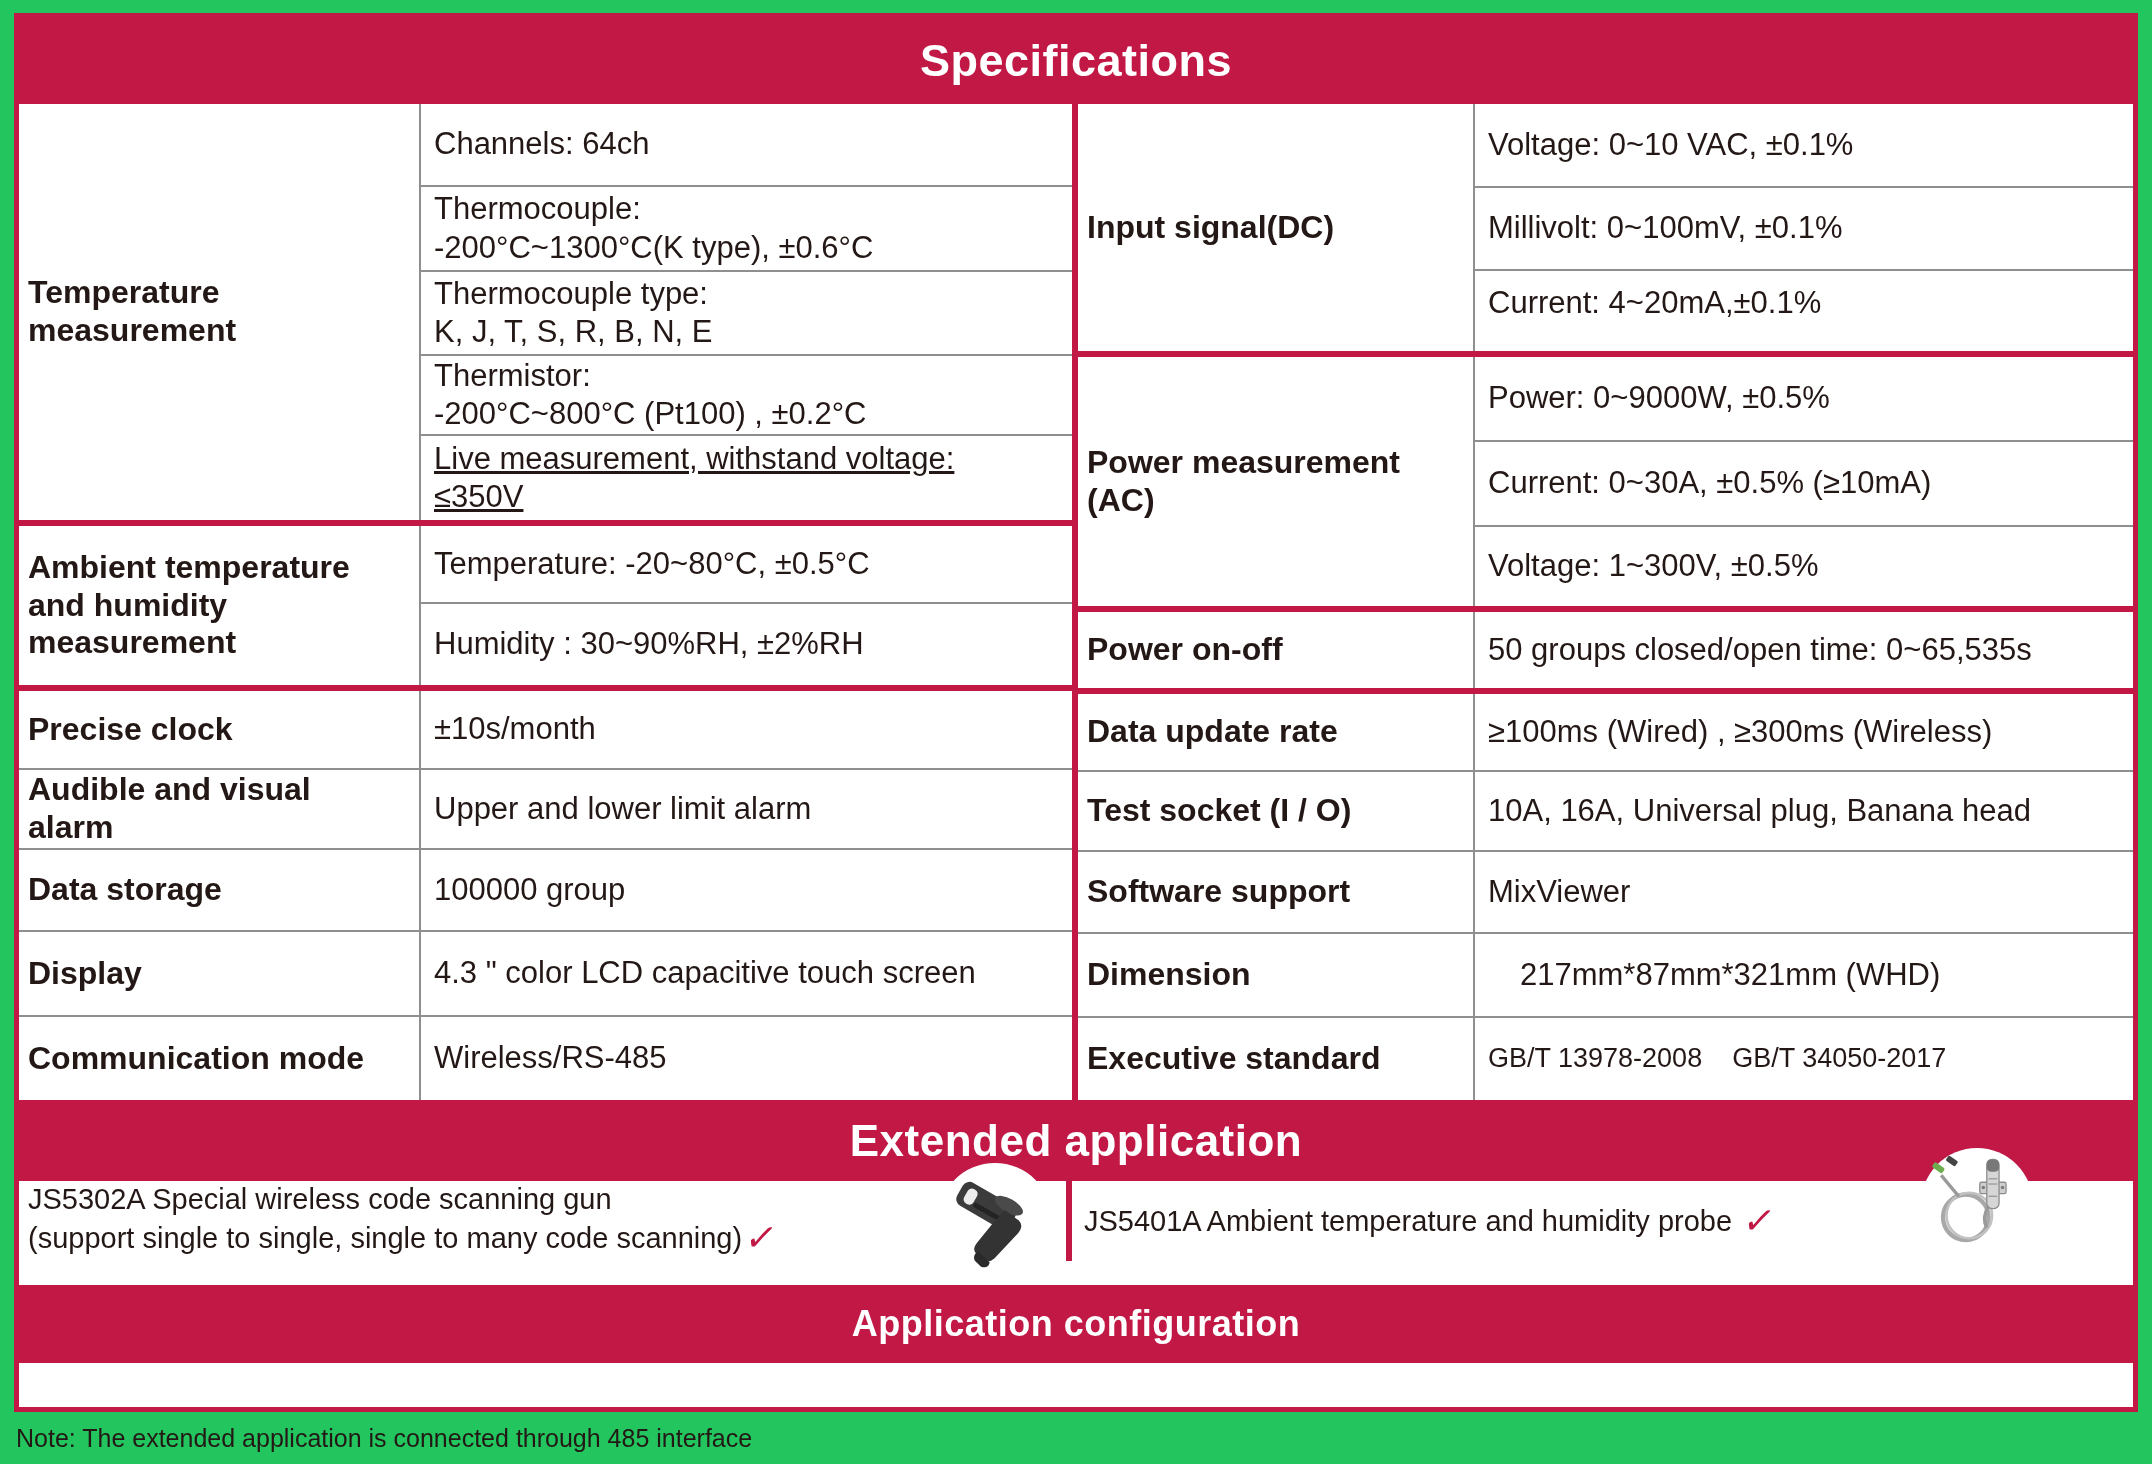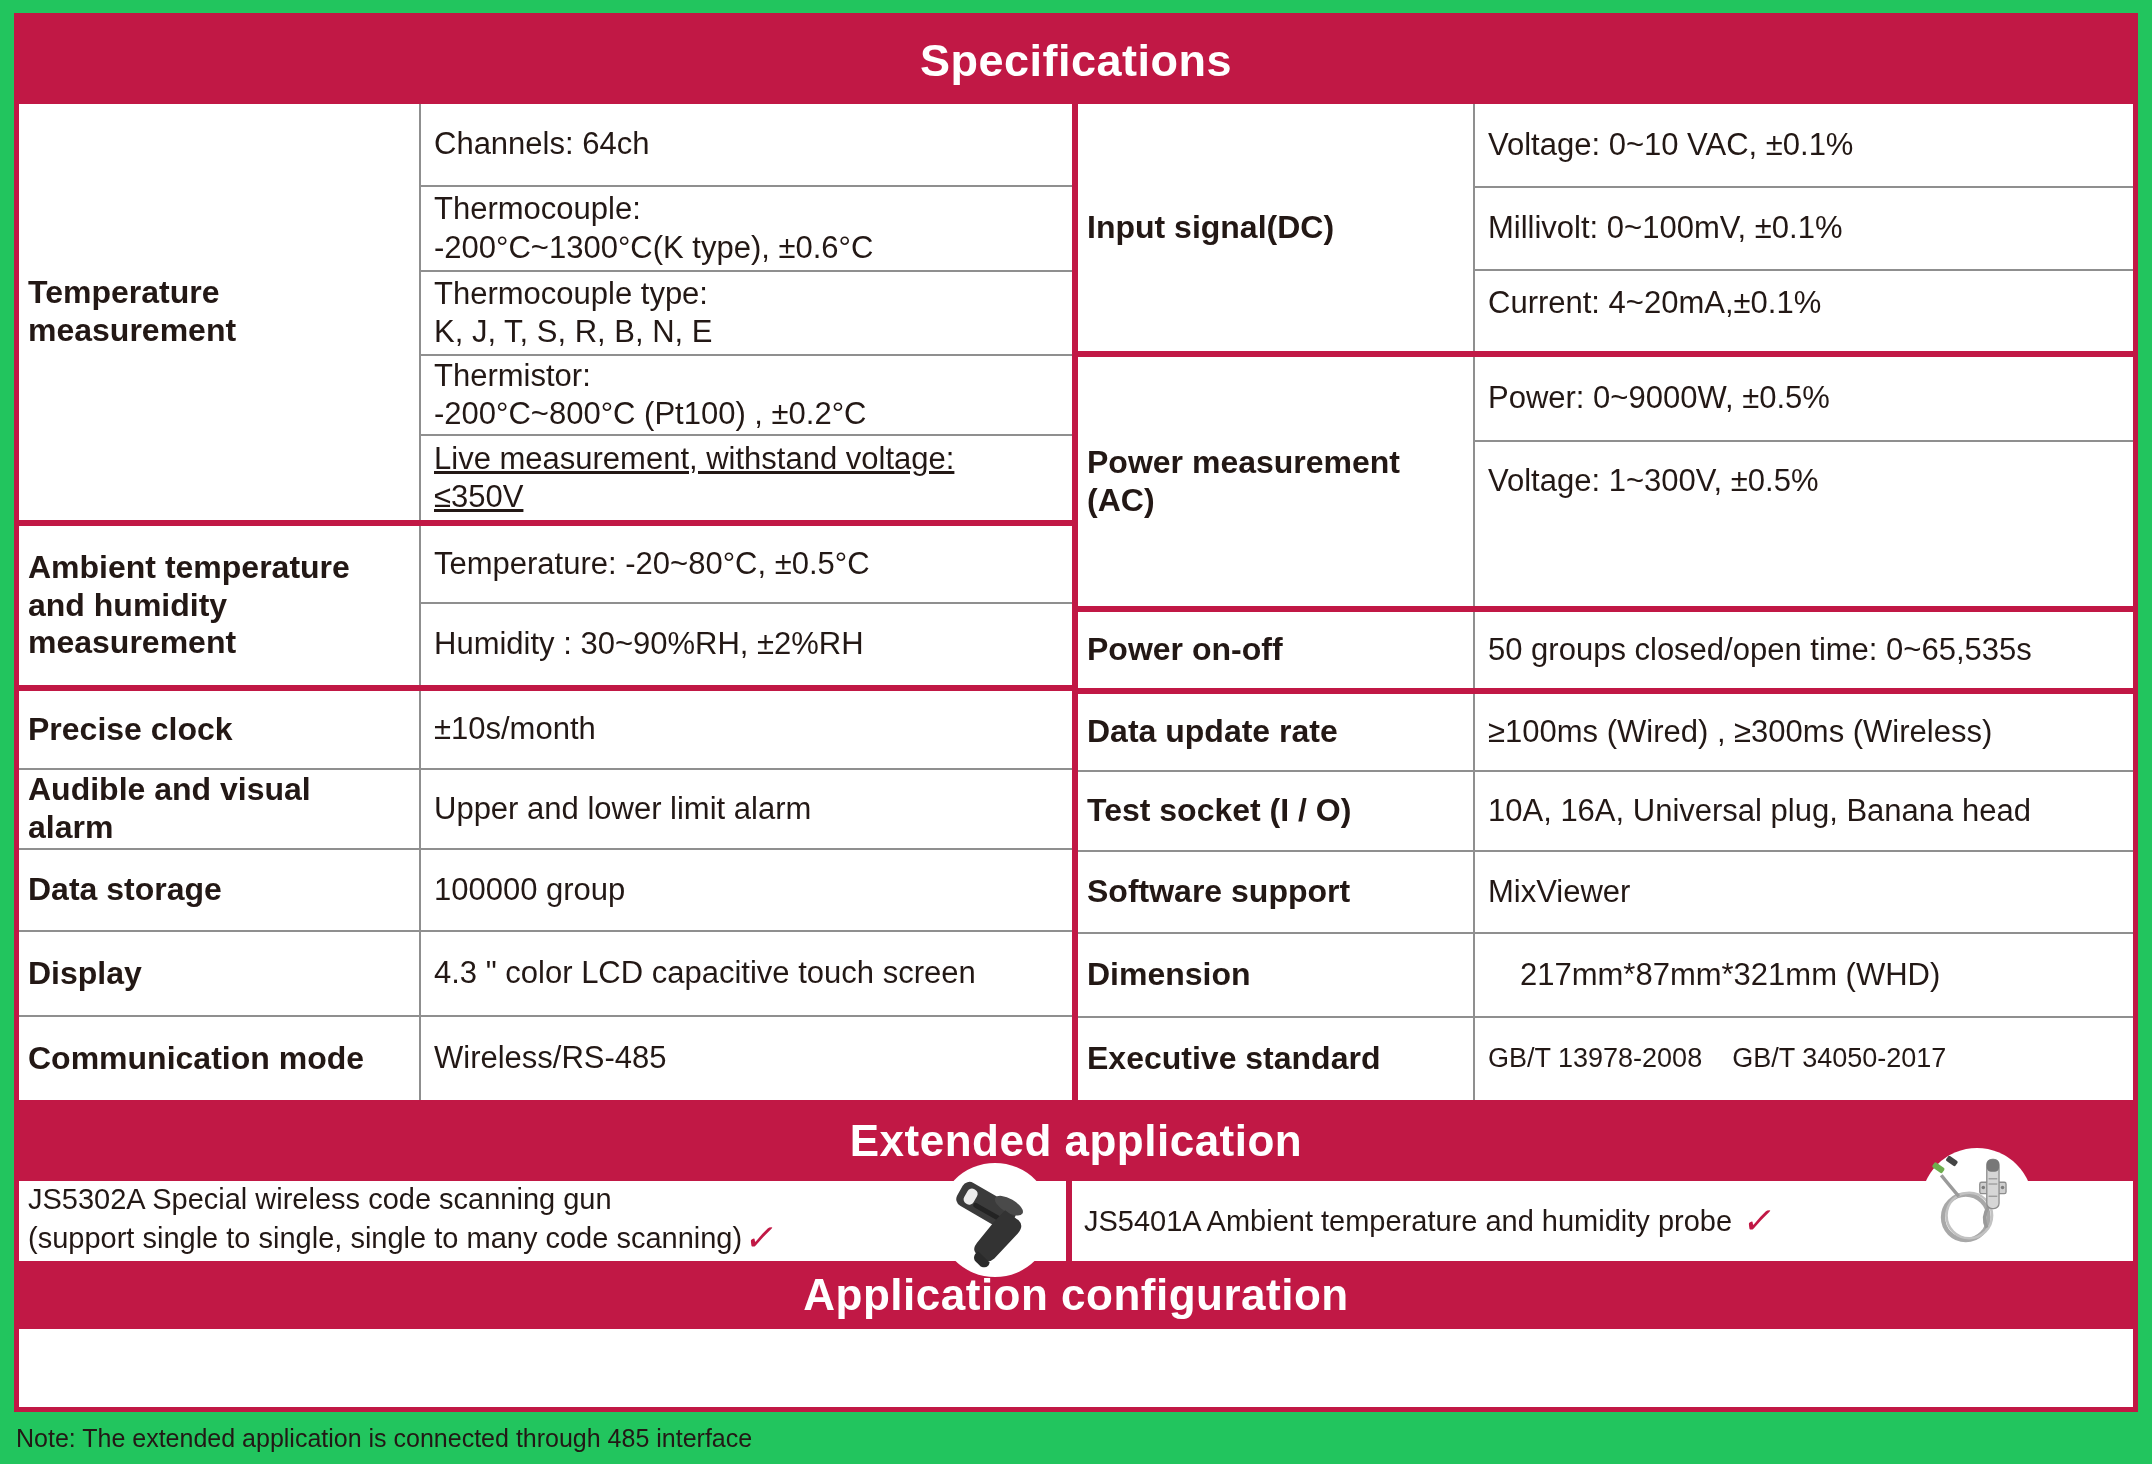--- a/index.html
+++ b/index.html
@@ -9,21 +9,21 @@
   }
   html,body{margin:0;padding:0;background:#fff;}
   .page{position:relative;width:2152px;height:1464px;background:#22c55e;overflow:hidden;
         font-family:"Liberation Sans","DejaVu Sans",sans-serif;color:var(--ink);}
   .frame{position:absolute;left:14px;top:13px;width:2124px;height:1399px;
          border:5px solid var(--red);box-sizing:border-box;background:#fff;}
   .band{background:var(--red);color:#fff;display:flex;align-items:center;justify-content:center;
         font-weight:bold;letter-spacing:0.5px;}
   .title-band{height:86px;font-size:45px;}
   .ext-band{height:81px;font-size:44px;}
-  .app-band{height:68px;font-size:44px;}
+  .app-band{height:78px;font-size:36px;margin-top:24px;}
   .main{display:flex;height:996px;}
   .half{display:flex;flex-direction:column;}
   .left-half{width:1053px;border-right:6px solid var(--red);}
   .right-half{flex:1;}
   .section{display:flex;box-sizing:border-box;}
   .label-cell{display:flex;align-items:center;padding-left:9px;padding-right:6px;
               font-weight:bold;font-size:32px;line-height:1.18;white-space:pre-line;
               box-sizing:border-box;border-right:2px solid var(--line);flex:none;}
   .left-half .label-cell{width:402px;}
   .right-half .label-cell{width:397px;}
@@ -134,20 +134,21 @@
           </div>
         </div>
         <div class="red-sep"></div>
         <div class="section" style="height:249px;">
           <div class="label-cell">
             <span>Power measurement
 (AC)</span>
           </div>
           <div class="value-col">
             <div class="value-cell" style="height:85px;"><span>Power: 0~9000W, ±0.5%</span></div>
+            <div class="value-cell" style="height:85px;"><span>Current: 0~30A, ±0.5% (≥10mA)</span></div>
             <div class="value-cell" style="height:79px;"><span>Voltage: 1~300V, ±0.5%</span></div>
           </div>
         </div>
         <div class="red-sep"></div>
         <div class="section" style="height:76px;">
           <div class="label-cell">
             <span>Power on-off</span>
           </div>
           <div class="value-col">
             <div class="value-cell" style="height:76px;"><span>50 groups closed/open time: 0~65,535s</span></div>

